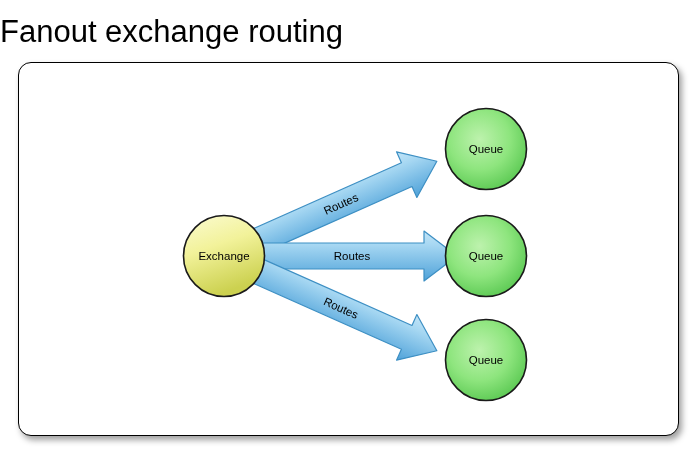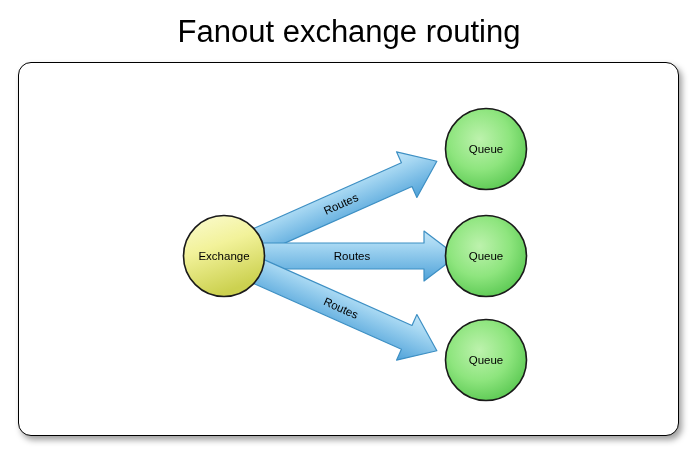--- a/index.html
+++ b/index.html
@@ -16,21 +16,20 @@
     width: 698px;
     height: 463px;
     background: #ffffff;
     overflow: hidden;
   }
   #diagram-title {
     position: absolute;
     left: 0;
     top: 12px;
     width: 698px;
-    text-align: center;
     font-size: 31px;
     line-height: 40px;
     color: #000000;
     font-family: "Liberation Sans", sans-serif;
     letter-spacing: 0px;
     white-space: nowrap;
   }
   #canvas-panel {
     position: absolute;
     left: 18px;

